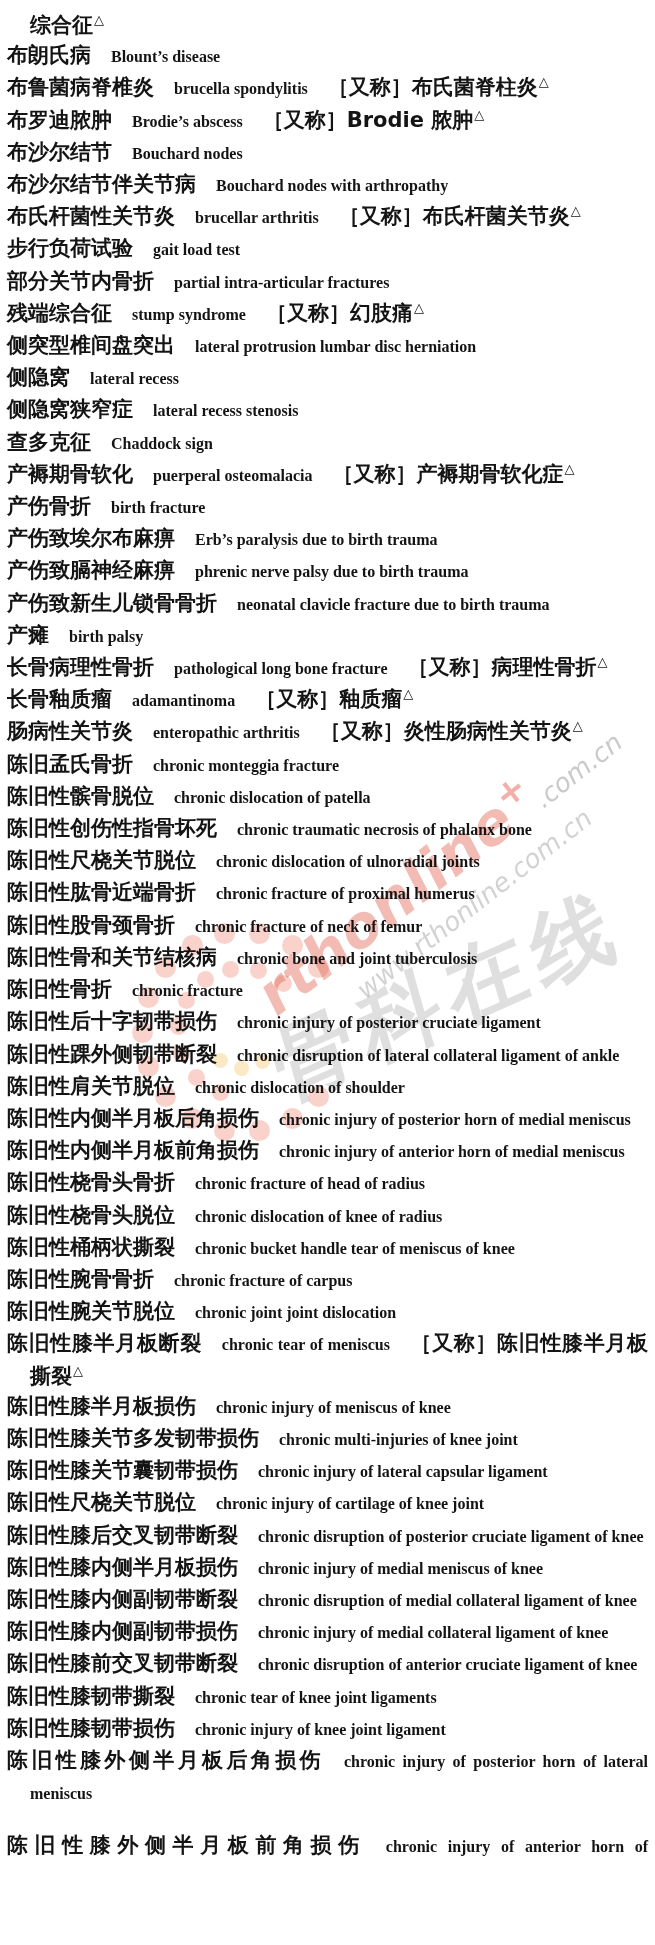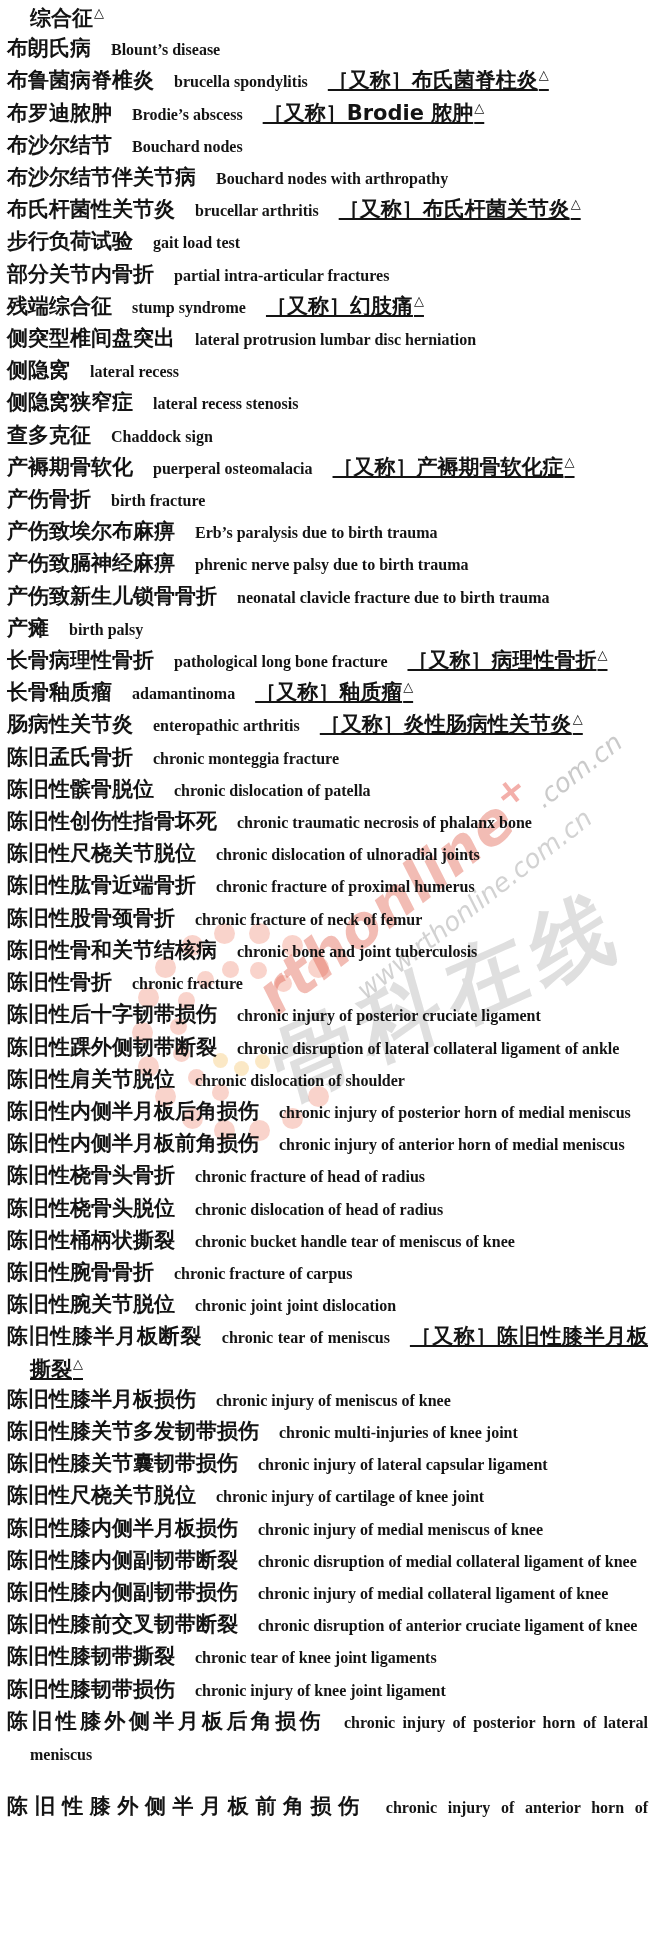--- a/index.html
+++ b/index.html
@@ -8,21 +8,21 @@
     width:655px;height:1945px;
     overflow:hidden;
     background:#ffffff;
     font-family:"DejaVu Sans","Liberation Sans",sans-serif;
     color:#141414;
   }
   
   .glossary{
     position:relative;
     z-index:2;
-    padding:3px 7px 0 7px;
+    padding:10px 7px 0 7px;
   }
   .entry{
     text-align:justify;
     padding-left:23px;
     text-indent:-23px;
     line-height:30.2px;
     font-size:21px;
   }
   .entry.fragment{text-indent:0;}
   .entry.spread{text-align-last:justify;margin-top:21px;}
@@ -33,21 +33,20 @@
   }
   .en{
     font-family:"Liberation Serif","DejaVu Serif",serif;
     font-weight:700;
     font-size:16px;
   }
   .alias{
     font-family:"DejaVu Sans","Liberation Sans",sans-serif;
     font-weight:700;
     font-size:21px;
-    text-decoration:underline;
   }
   .gap{display:inline-block;width:20px;}
   .sup{
     font-size:13px;
     font-weight:400;
     vertical-align:8px;
     line-height:0;
     margin-left:1px;
     font-family:"DejaVu Sans",sans-serif;
   }
@@ -181,29 +180,30 @@
         <div class="entry"><span class="zh">陈旧性肱骨近端骨折</span><span class="gap"></span><span class="en">chronic fracture of proximal humerus</span></div>
         <div class="entry"><span class="zh">陈旧性股骨颈骨折</span><span class="gap"></span><span class="en">chronic fracture of neck of femur</span></div>
         <div class="entry"><span class="zh">陈旧性骨和关节结核病</span><span class="gap"></span><span class="en">chronic bone and joint tuberculosis</span></div>
         <div class="entry"><span class="zh">陈旧性骨折</span><span class="gap"></span><span class="en">chronic fracture</span></div>
         <div class="entry"><span class="zh">陈旧性后十字韧带损伤</span><span class="gap"></span><span class="en">chronic injury of posterior cruciate ligament</span></div>
         <div class="entry"><span class="zh">陈旧性踝外侧韧带断裂</span><span class="gap"></span><span class="en">chronic disruption of lateral collateral ligament of ankle</span></div>
         <div class="entry"><span class="zh">陈旧性肩关节脱位</span><span class="gap"></span><span class="en">chronic dislocation of shoulder</span></div>
         <div class="entry"><span class="zh">陈旧性内侧半月板后角损伤</span><span class="gap"></span><span class="en">chronic injury of posterior horn of medial meniscus</span></div>
         <div class="entry"><span class="zh">陈旧性内侧半月板前角损伤</span><span class="gap"></span><span class="en">chronic injury of anterior horn of medial meniscus</span></div>
         <div class="entry"><span class="zh">陈旧性桡骨头骨折</span><span class="gap"></span><span class="en">chronic fracture of head of radius</span></div>
-        <div class="entry"><span class="zh">陈旧性桡骨头脱位</span><span class="gap"></span><span class="en">chronic dislocation of head of radius</span></div>
+        <div class="entry"><span class="zh">陈旧性桡骨头脱位</span><span class="gap"></span><span class="en">chronic dislocation of knee of radius</span></div>
         <div class="entry"><span class="zh">陈旧性桶柄状撕裂</span><span class="gap"></span><span class="en">chronic bucket handle tear of meniscus of knee</span></div>
         <div class="entry"><span class="zh">陈旧性腕骨骨折</span><span class="gap"></span><span class="en">chronic fracture of carpus</span></div>
         <div class="entry"><span class="zh">陈旧性腕关节脱位</span><span class="gap"></span><span class="en">chronic joint joint dislocation</span></div>
         <div class="entry"><span class="zh">陈旧性膝半月板断裂</span><span class="gap"></span><span class="en">chronic tear of meniscus</span><span class="gap"></span><span class="alias">［又称］陈旧性膝半月板撕裂<sup class="sup">△</sup></span></div>
         <div class="entry"><span class="zh">陈旧性膝半月板损伤</span><span class="gap"></span><span class="en">chronic injury of meniscus of knee</span></div>
         <div class="entry"><span class="zh">陈旧性膝关节多发韧带损伤</span><span class="gap"></span><span class="en">chronic multi-injuries of knee joint</span></div>
         <div class="entry"><span class="zh">陈旧性膝关节囊韧带损伤</span><span class="gap"></span><span class="en">chronic injury of lateral capsular ligament</span></div>
         <div class="entry"><span class="zh">陈旧性尺桡关节脱位</span><span class="gap"></span><span class="en">chronic injury of cartilage of knee joint</span></div>
+        <div class="entry"><span class="zh">陈旧性膝后交叉韧带断裂</span><span class="gap"></span><span class="en">chronic disruption of posterior cruciate ligament of knee</span></div>
         <div class="entry"><span class="zh">陈旧性膝内侧半月板损伤</span><span class="gap"></span><span class="en">chronic injury of medial meniscus of knee</span></div>
         <div class="entry"><span class="zh">陈旧性膝内侧副韧带断裂</span><span class="gap"></span><span class="en">chronic disruption of medial collateral ligament of knee</span></div>
         <div class="entry"><span class="zh">陈旧性膝内侧副韧带损伤</span><span class="gap"></span><span class="en">chronic injury of medial collateral ligament of knee</span></div>
         <div class="entry"><span class="zh">陈旧性膝前交叉韧带断裂</span><span class="gap"></span><span class="en">chronic disruption of anterior cruciate ligament of knee</span></div>
         <div class="entry"><span class="zh">陈旧性膝韧带撕裂</span><span class="gap"></span><span class="en">chronic tear of knee joint ligaments</span></div>
         <div class="entry"><span class="zh">陈旧性膝韧带损伤</span><span class="gap"></span><span class="en">chronic injury of knee joint ligament</span></div>
         <div class="entry"><span class="zh">陈旧性膝外侧半月板后角损伤</span><span class="gap"></span><span class="en">chronic injury of posterior horn of lateral meniscus</span></div>
         <div class="entry spread"><span class="zh">陈旧性膝外侧半月板前角损伤</span><span class="gap"></span><span class="en">chronic injury of anterior horn of</span></div>
       </div>
   </div>

